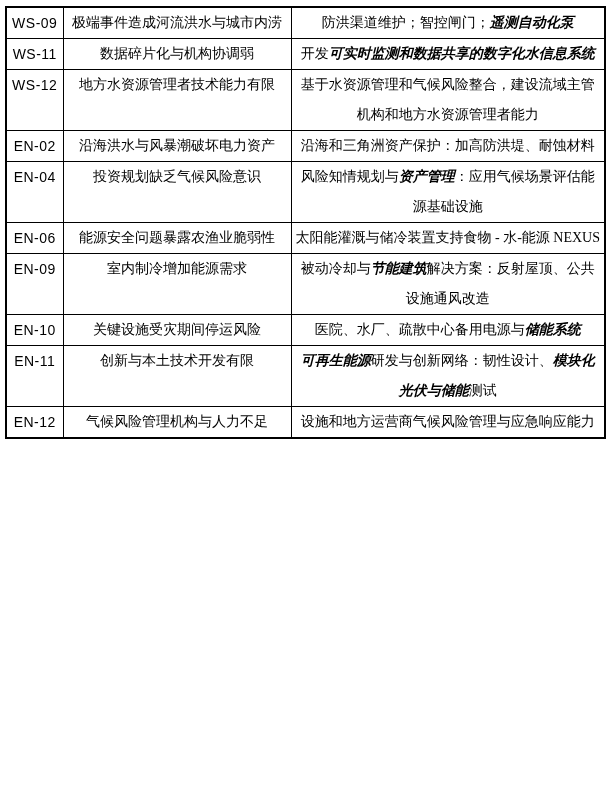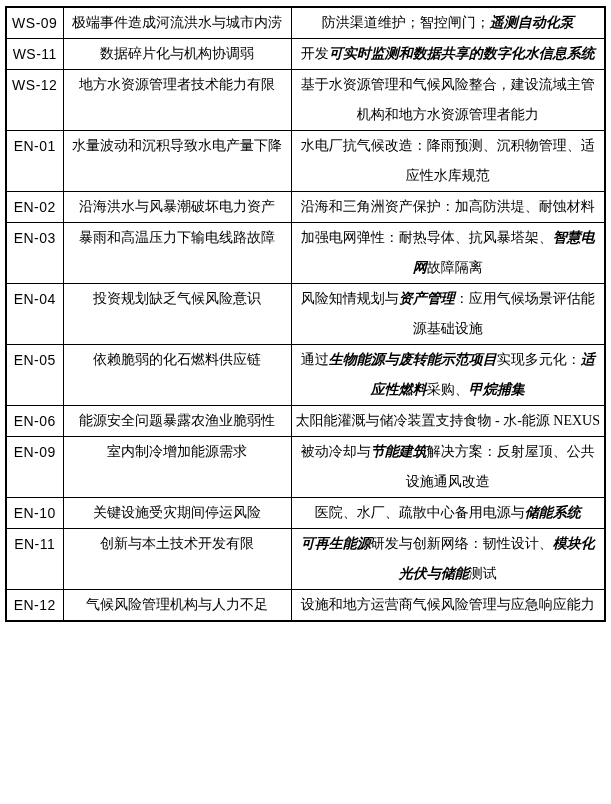--- a/index.html
+++ b/index.html
@@ -71,43 +71,28 @@
           <td class="cell-id">WS-11</td>
           <td class="cell-risk">数据碎片化与机构协调弱</td>
           <td class="cell-measure"><span>开发</span><b>可实时监测和数据共享的数字化水信息系统</b></td>
         </tr>
         <tr>
           <td class="cell-id">WS-12</td>
           <td class="cell-risk">地方水资源管理者技术能力有限</td>
           <td class="cell-measure"><span>基于水资源管理和气候风险整合，建设流域主管机构和地方水资源管理者能力</span></td>
         </tr>
         <tr>
-          <td class="cell-id">EN-01</td>
-          <td class="cell-risk">水量波动和沉积导致水电产量下降</td>
-          <td class="cell-measure"><span>水电厂抗气候改造：降雨预测、沉积物管理、适应性水库规范</span></td>
-        </tr>
-        <tr>
           <td class="cell-id">EN-02</td>
           <td class="cell-risk">沿海洪水与风暴潮破坏电力资产</td>
           <td class="cell-measure"><span>沿海和三角洲资产保护：加高防洪堤、耐蚀材料</span></td>
         </tr>
         <tr>
-          <td class="cell-id">EN-03</td>
-          <td class="cell-risk">暴雨和高温压力下输电线路故障</td>
-          <td class="cell-measure"><span>加强电网弹性：耐热导体、抗风暴塔架、</span><b>智慧电网</b><span>故障隔离</span></td>
-        </tr>
-        <tr>
           <td class="cell-id">EN-04</td>
           <td class="cell-risk">投资规划缺乏气候风险意识</td>
           <td class="cell-measure"><span>风险知情规划与</span><b>资产管理</b><span>：应用气候场景评估能源基础设施</span></td>
-        </tr>
-        <tr>
-          <td class="cell-id">EN-05</td>
-          <td class="cell-risk">依赖脆弱的化石燃料供应链</td>
-          <td class="cell-measure"><span>通过</span><b>生物能源与废转能示范项目</b><span>实现多元化：</span><b>适应性燃料</b><span>采购、</span><b>甲烷捕集</b></td>
         </tr>
         <tr>
           <td class="cell-id">EN-06</td>
           <td class="cell-risk">能源安全问题暴露农渔业脆弱性</td>
           <td class="cell-measure"><span>太阳能灌溉与储冷装置支持食物 - 水-能源 NEXUS</span></td>
         </tr>
         <tr>
           <td class="cell-id">EN-09</td>
           <td class="cell-risk">室内制冷增加能源需求</td>
           <td class="cell-measure"><span>被动冷却与</span><b>节能建筑</b><span>解决方案：反射屋顶、公共设施通风改造</span></td>

